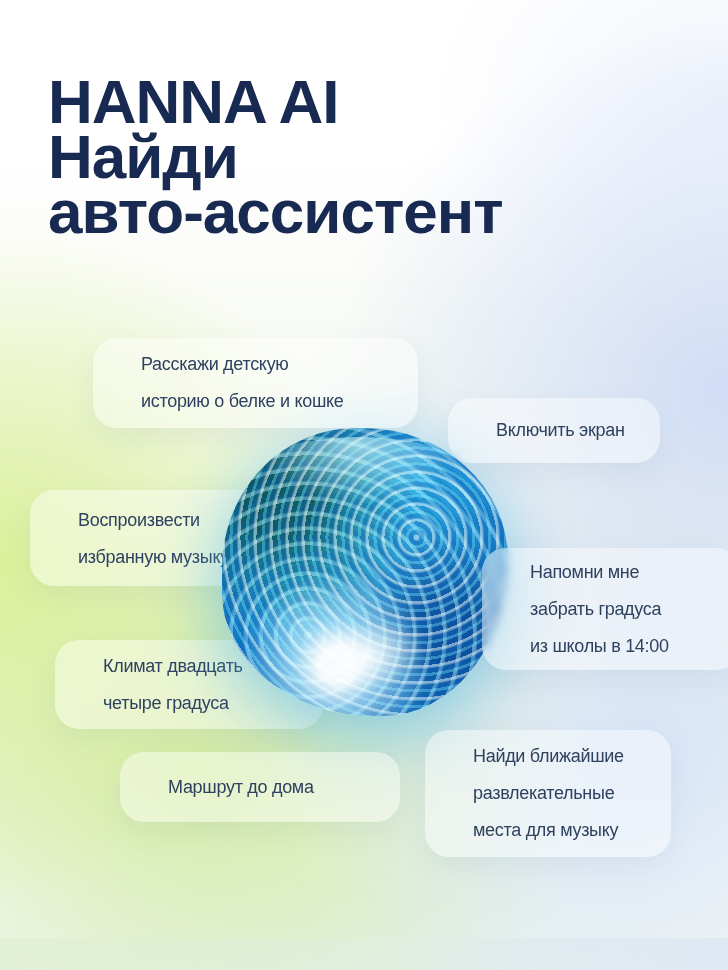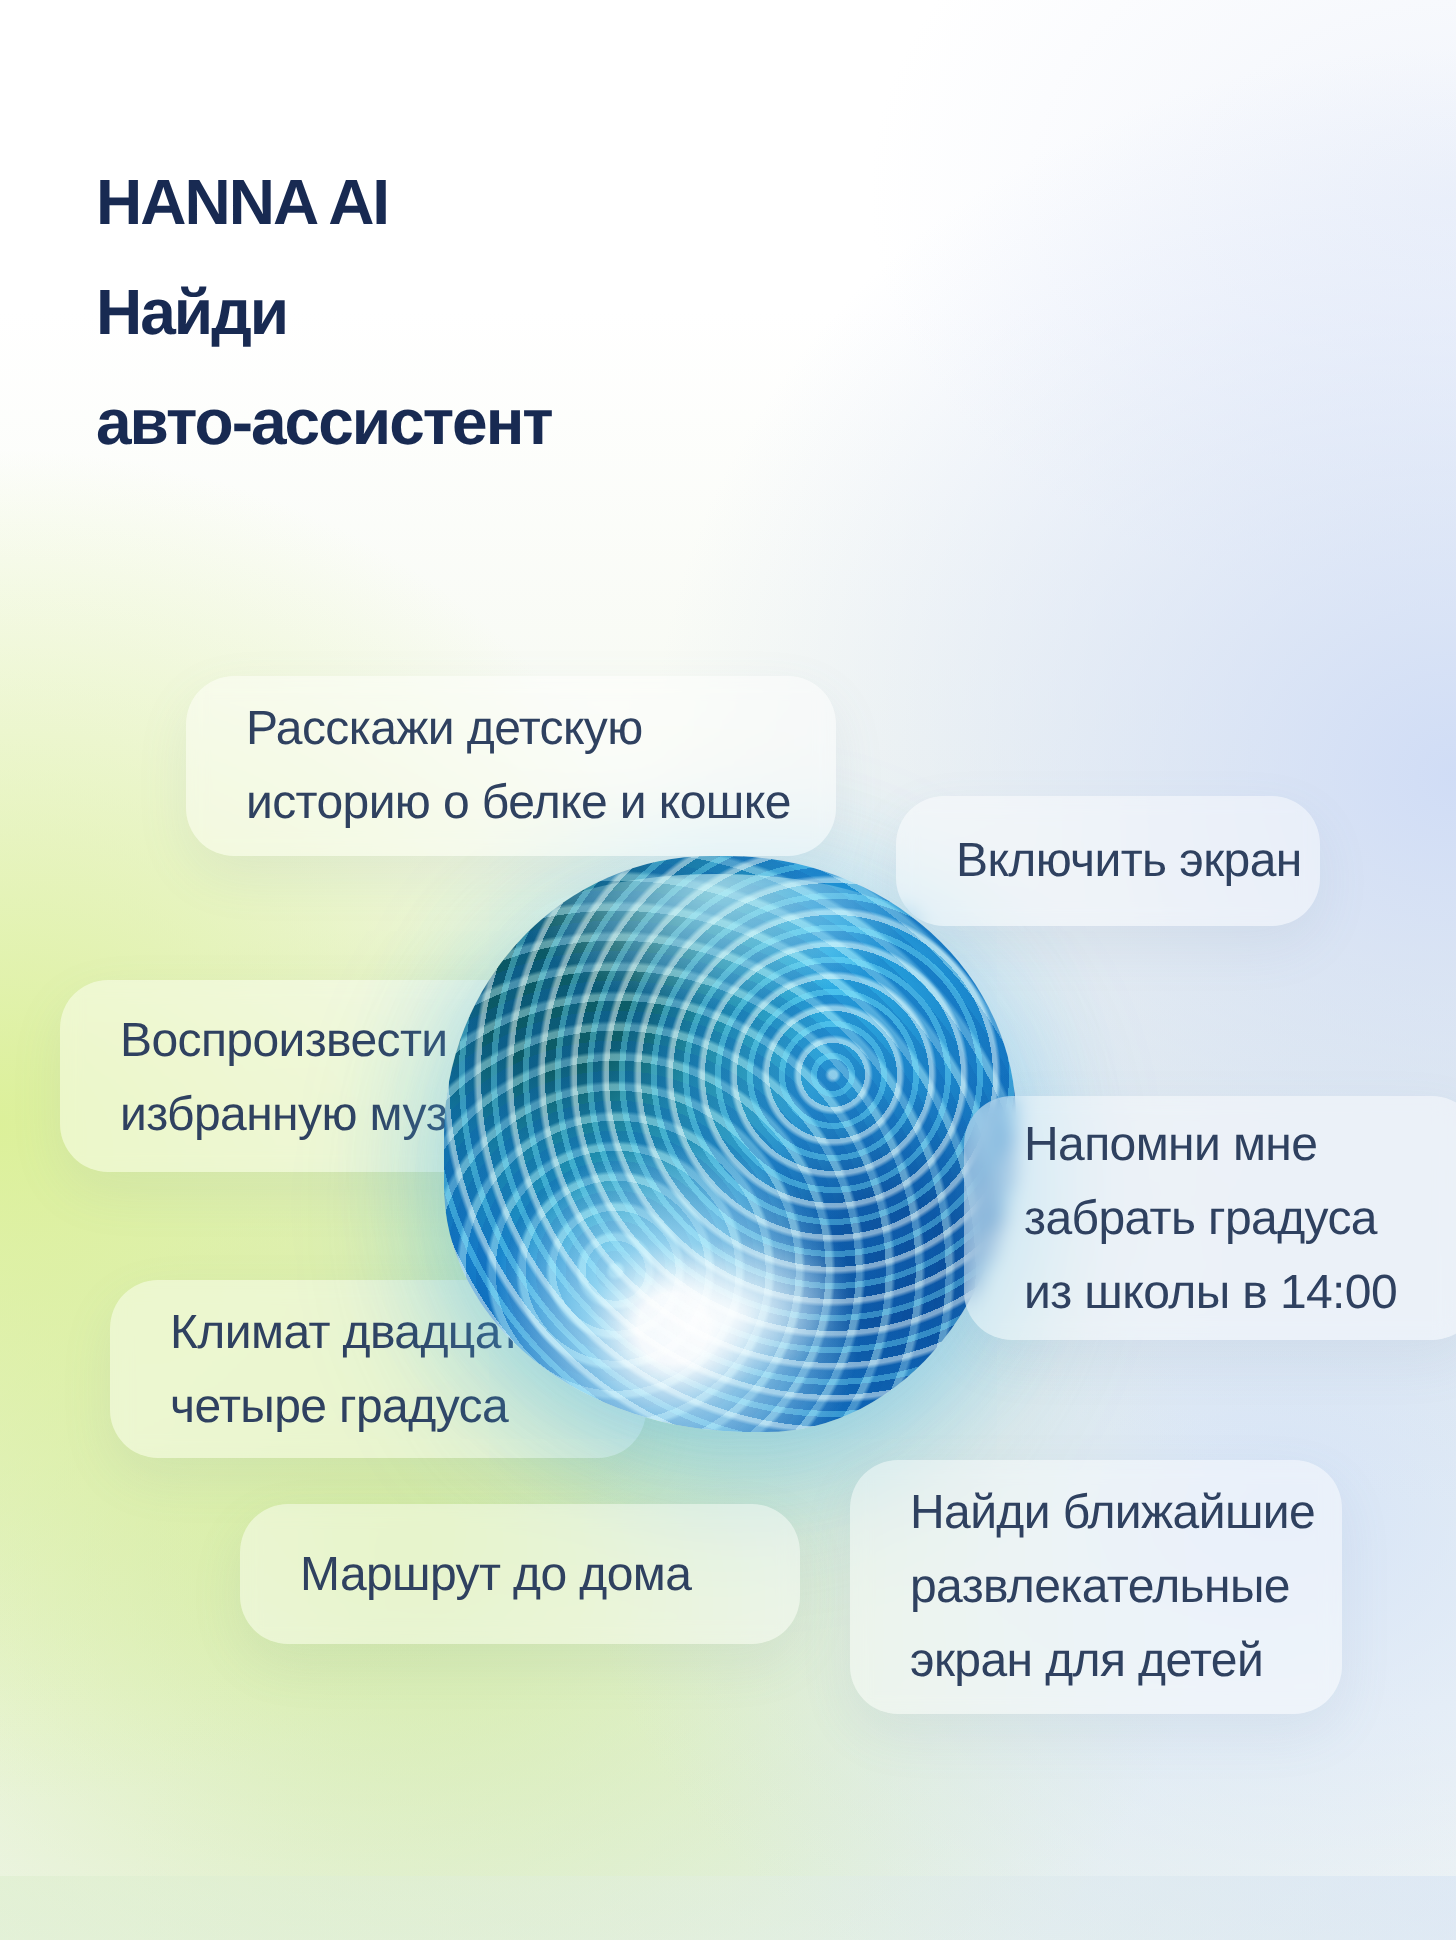--- a/index.html
+++ b/index.html
@@ -21,39 +21,39 @@
   }
 
   
   .title-block {
     position: absolute;
     left: 48px;
     top: 74px;
     z-index: 4;
     color: #182a52;
     font-weight: 700;
-    font-size: 32px;
+    font-size: 62px;
     line-height: 55px;
     letter-spacing: -1px;
   }
 
   
   .bubble {
     position: absolute;
     box-sizing: border-box;
     display: flex;
     flex-direction: column;
     justify-content: center;
-    padding: 10px 26px 10px 30px;
+    padding: 10px 26px 10px 48px;
     border-radius: 24px;
     background: rgba(255,255,255,0.44);
     box-shadow: 0 10px 26px rgba(110,140,165,0.10);
     backdrop-filter: blur(5px);
     color: #2f4160;
-    font-size: 24px;
+    font-size: 18px;
     line-height: 37px;
     letter-spacing: -0.3px;
     white-space: nowrap;
   }
   .bubble.under-orb { z-index: 1; }
   .bubble.over-orb  { z-index: 3; }
 
   .b1 { left: 93px;  top: 338px; width: 325px; height: 90px;  }
   .b2 { left: 448px; top: 398px; width: 212px; height: 65px;  }
   .b3 { left: 30px;  top: 490px; width: 262px; height: 96px; justify-content: flex-end;  }
@@ -147,18 +147,18 @@
     <span>четыре градуса</span>
   </div>
 
   <div class="bubble b6 over-orb">
     <span>Маршрут до дома</span>
   </div>
 
   <div class="bubble b7 over-orb">
     <span>Найди ближайшие</span>
     <span>развлекательные</span>
-    <span>экран для детей</span>
+    <span>места для музыку</span>
   </div>
 
   <div class="orb"></div>
 
 </div>
 
 </body></html>

